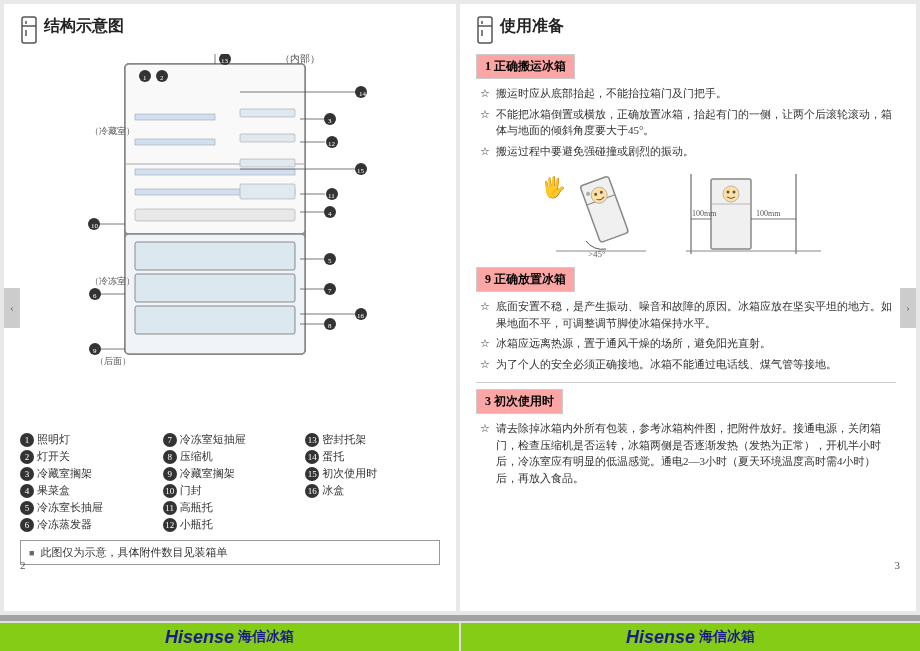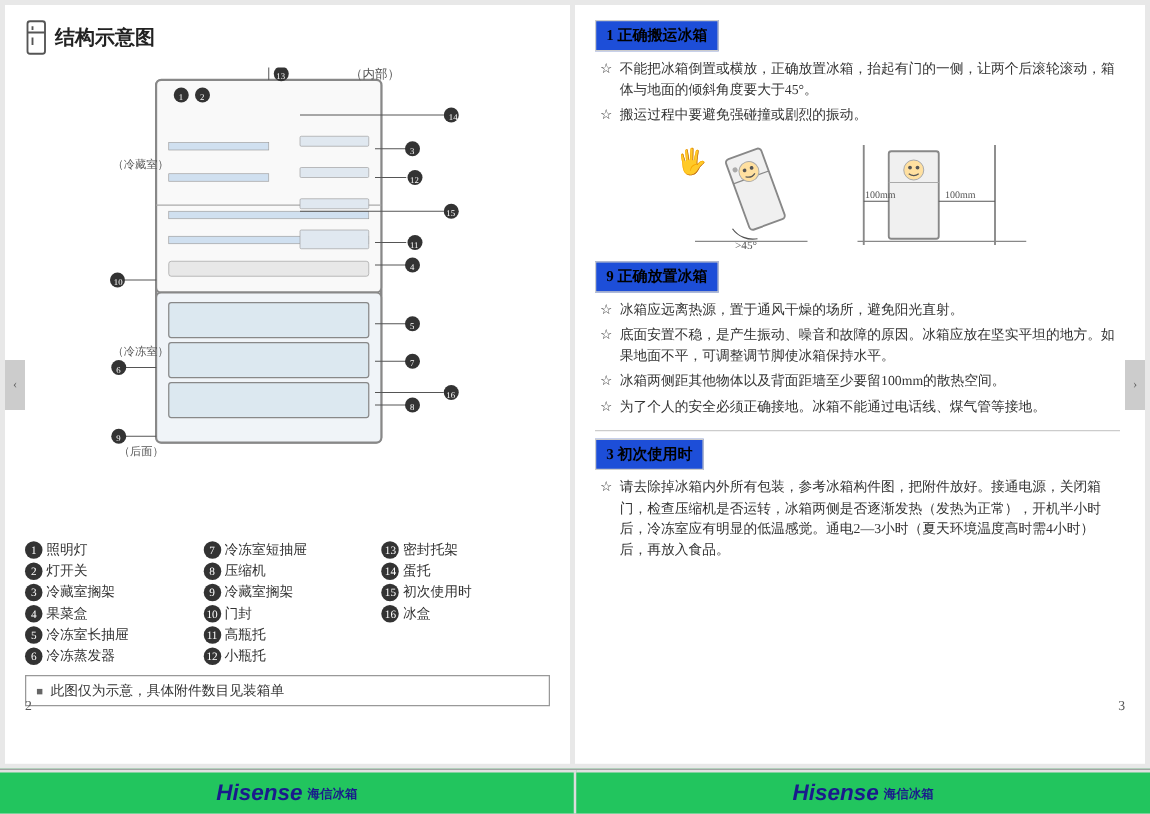--- a/index.html
+++ b/index.html
@@ -51,21 +51,20 @@
       position: absolute;
       bottom: 40px;
       font-size: 11px;
       color: #555;
     }
     .left-page .page-number { left: 16px; }
     .right-page .page-number { right: 16px; }
 
     .section-title {
       display: flex;
-      align-items: center;
       margin-bottom: 10px;
       gap: 6px;
     }
 
     .section-title h2 {
       font-size: 16px;
       font-weight: bold;
       color: #222;
     }
 
@@ -119,21 +118,21 @@
       color: #666;
       font-size: 9px;
     }
 
     
     .usage-section {
       margin-bottom: 10px;
     }
 
     .usage-subsection {
-      background: #1d4ed8;
+      background: #fca5a5;
       padding: 3px 8px;
       font-size: 12px;
       font-weight: bold;
       margin-bottom: 6px;
       border: 1px solid #ccc;
       display: inline-block;
     }
 
     .usage-list {
       list-style: none;
@@ -155,44 +154,44 @@
 
     .images-row {
       display: flex;
       justify-content: center;
       gap: 20px;
       margin: 8px 0;
     }
 
     .footer-bar {
       height: 36px;
-      background: #22c55e;
-      display: flex;
-      border-top: 1px solid #a3a3a3;
+      background: #84cc16;
+      display: flex;
+      border-top: 6px solid #a3a3a3;
     }
     .footer-half {
       flex: 1;
       display: flex;
       align-items: center;
       justify-content: center;
       gap: 4px;
       border-top: 2px solid #e0e0e0;
     }
     .footer-half:first-child {
       border-right: 2px solid #ddd;
     }
     .hisense-logo {
       font-size: 18px;
       font-style: italic;
       font-weight: bold;
       color: #1a1a8c;
       font-family: Arial, sans-serif;
     }
     .hisense-cn {
-      font-size: 10px;
+      font-size: 14px;
       color: #1a1a8c;
       font-weight: bold;
     }
 
     .divider-line {
       width: 100%;
       height: 1px;
       background: #ccc;
       margin: 6px 0;
     }
@@ -388,26 +387,38 @@
       <span>此图仅为示意，具体附件数目见装箱单</span>
     </div>
 
     <div class="page-number">2</div>
   </div>
 
   <div class="page right-page" style="position:relative; padding: 12px 20px 40px 16px;">
 
     <div class="page-nav-right">›</div>
 
+    <div class="section-title">
+      <svg width="18" height="28" viewBox="0 0 18 28">
+        <rect x="2" y="1" width="14" height="26" rx="2" fill="none" stroke="#555" stroke-width="1.5"></rect>
+        <line x1="2" y1="10" x2="16" y2="10" stroke="#555" stroke-width="1.5"></line>
+        <line x1="6" y1="5" x2="6" y2="8" stroke="#555" stroke-width="1.5"></line>
+        <line x1="6" y1="14" x2="6" y2="20" stroke="#555" stroke-width="1.5"></line>
+      </svg>
+      <h2>使用准备</h2>
+    </div>
 
     <div class="usage-section">
       <div class="usage-subsection">
         <span>1 正确搬运冰箱</span>
       </div>
       <ul class="usage-list">
+        <li>
+            <span>搬运时应从底部抬起，不能抬拉箱门及门把手。</span>
+          </li>
         <li>
             <span>不能把冰箱倒置或横放，正确放置冰箱，抬起有门的一侧，让两个后滚轮滚动，箱体与地面的倾斜角度要大于45°。</span>
           </li>
         <li>
             <span>搬运过程中要避免强碰撞或剧烈的振动。</span>
           </li>
       </ul>
     </div>
 
     <div class="images-row">
@@ -456,27 +467,24 @@
         <line x1="10" y1="82" x2="145" y2="82" stroke="#888" stroke-width="1"></line>
       </svg>
     </div>
 
     <div class="usage-section">
       <div class="usage-subsection">
         <span>9 正确放置冰箱</span>
       </div>
       <ul class="usage-list">
         <li>
+            <span>底面安置不稳，是产生振动、噪音和故障的原因。冰箱应放在坚实平坦的地方。如果地面不平，可调整调节脚使冰箱保持水平。</span>
+          </li>
+        <li>
             <span>冰箱应远离热源，置于通风干燥的场所，避免阳光直射。</span>
-          </li>
-        <li>
-            <span>底面安置不稳，是产生振动、噪音和故障的原因。冰箱应放在坚实平坦的地方。如果地面不平，可调整调节脚使冰箱保持水平。</span>
-          </li>
-        <li>
-            <span>冰箱两侧距其他物体以及背面距墙至少要留100mm的散热空间。</span>
           </li>
         <li>
             <span>为了个人的安全必须正确接地。冰箱不能通过电话线、煤气管等接地。</span>
           </li>
       </ul>
     </div>
 
     <div class="divider-line"></div>
 
     <div class="usage-section">

